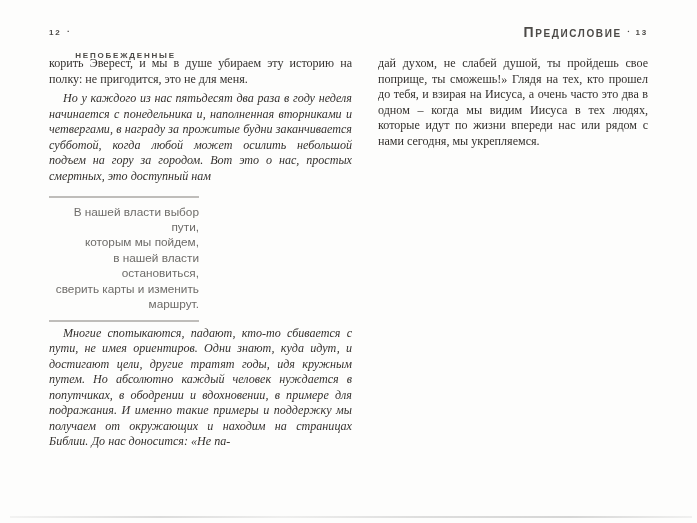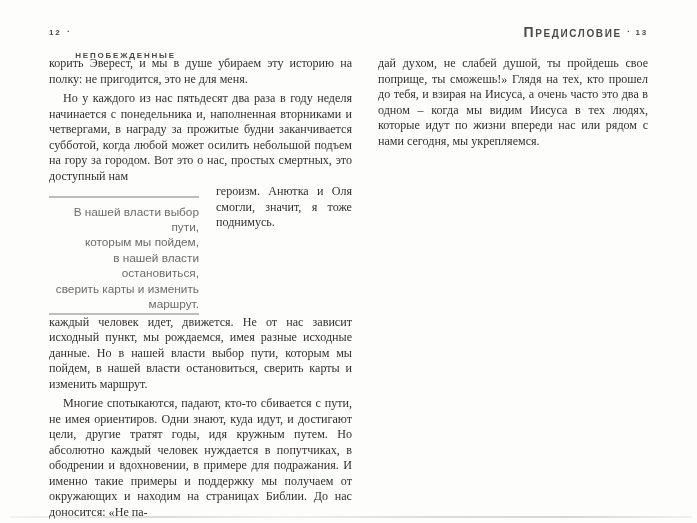--- a/index.html
+++ b/index.html
@@ -53,40 +53,40 @@
 
   .bp {
     margin: 0;
     text-align: justify;
     font-size: 12.1px;
     line-height: 15.5px;
     color: #34312e;
   }
   .bp.sp-before { margin-top: 4px; }
   .bp.first { margin-top: 19px; }
-  .indent { text-indent: 14px; }
+  .indent { text-indent: 14px; font-style: italic; }
 
   .mid { display: flex; }
   .pullquote {
     flex: 0 0 150px;
     width: 150px;
     margin-right: 17px;
     padding-top: 12px;
   }
   .pq-rule {
     height: 1.5px;
     background: #bfbdba;
   }
   .pq-text {
     font-family: "Liberation Sans", "DejaVu Sans", sans-serif;
     font-size: 11.8px;
     line-height: 15.4px;
     color: #6e6c69;
     text-align: right;
-    margin: 7px 0 1px 0;
+    margin: 7px 0 8px 0;
     white-space: pre-line;
   }
   .narrow { flex: 1; min-width: 0; }
 
   .page-bottom-edge {
     position: absolute;
     left: 10px;
     right: 5px;
     top: 516px;
     height: 1.5px;
@@ -118,25 +118,23 @@
       <aside class="pullquote">
         <div class="pq-rule"></div>
         <p class="pq-text">В нашей власти выбор пути,
 которым мы пойдем,
 в нашей власти остановиться,
 сверить карты и изменить
 маршрут.</p>
         <div class="pq-rule"></div>
       </aside>
       <div class="narrow">
-        <p class="bp">героизм. Анютка и Оля смогли, значит, я тоже поднимусь.</p>
       </div>
     </div>
 
-    <p class="bp">каждый человек идет, движется. Не от нас зависит исходный пункт, мы рождаемся, имея разные исходные данные. Но в нашей власти выбор пути, которым мы пойдем, в нашей власти остановиться, сверить карты и изменить маршрут.</p>
     <p class="bp sp-before indent">Многие спотыкаются, падают, кто-то сбивается с пути, не имея ориентиров. Одни знают, куда идут, и достигают цели, другие тратят годы, идя кружным путем. Но абсолютно каждый человек нуждается в попутчиках, в ободрении и вдохновении, в примере для подражания. И именно такие примеры и поддержку мы получаем от окружающих и находим на страницах Библии. До нас доносится: «Не па-</p>
   </div>
 
   <div class="page page-right">
     <div class="running-head rh-right">
       <span class="rh-title-sc">Предисловие</span>
       <span class="rh-sep">▪</span>
       <span>13</span>
     </div>
 

